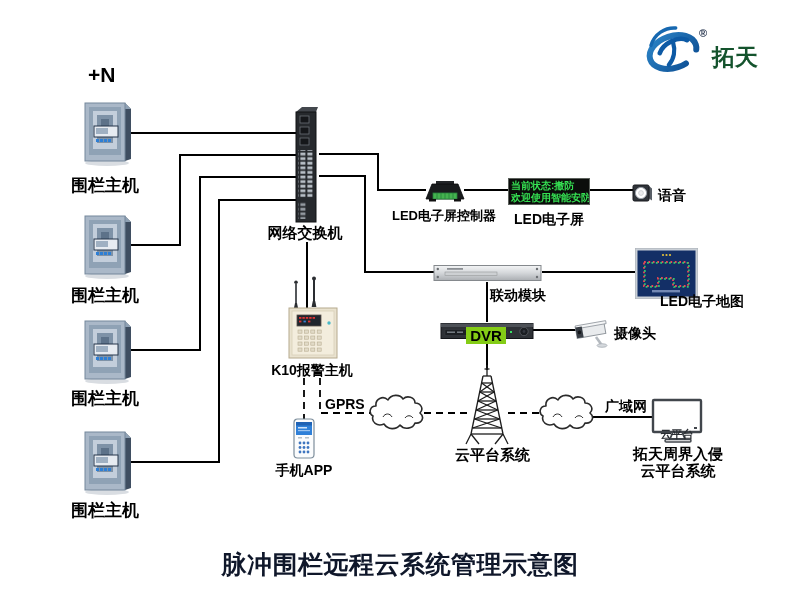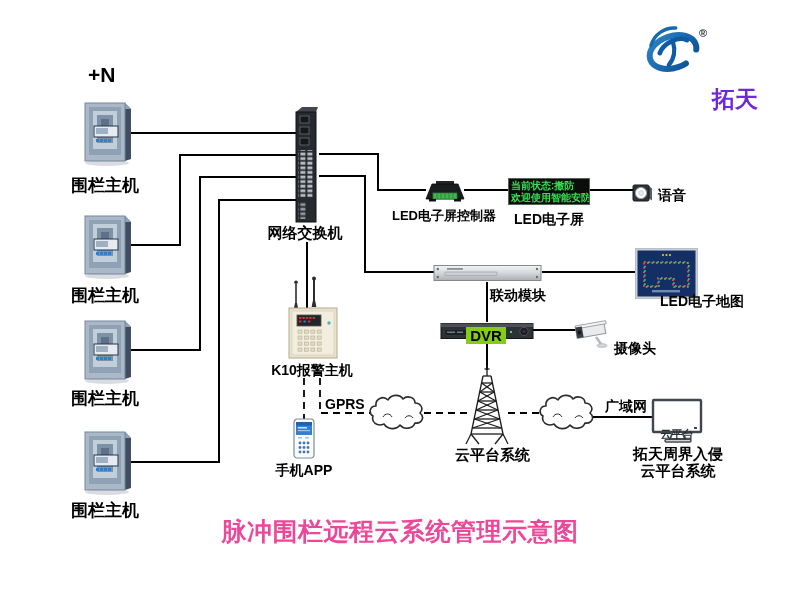--- a/index.html
+++ b/index.html
@@ -14,21 +14,21 @@
   .lbl{
     position:absolute;z-index:3;font-weight:bold;color:#000;
     white-space:nowrap;text-align:center;line-height:1.15;
   }
   .led-box{
     position:absolute;z-index:2;left:508px;top:178px;width:82px;height:27px;
     background:#0b0d0b;border:1px solid #5c615c;box-sizing:border-box;
     color:#35e052;font-weight:bold;font-size:10px;line-height:12px;
     padding:1px 2px;letter-spacing:0;overflow:hidden;white-space:nowrap;
   }
-  .title{color:#ec4899;}
+  .title{color:#0f172a;margin-top:33px;}
 </style>
 </head>
 <body>
 
 <div class="stage">
 
   <svg id="wires" width="800" height="600">
     <defs>
       <linearGradient id="gMetal" x1="0" y1="0" x2="0" y2="1">
         <stop offset="0" stop-color="#f4f5f6"></stop>
@@ -69,21 +69,21 @@
 
   <svg class="dev" style="left:643px;top:24px;" width="62" height="54" viewBox="0 0 62 54">
     <g transform="rotate(-18 30 28)">
       <ellipse cx="30" cy="28" rx="24" ry="16" fill="none" stroke="url(#gLogo)" stroke-width="6" pathLength="100" stroke-dasharray="86 14" stroke-dashoffset="-18" stroke-linecap="round"></ellipse>
       <path d="M11,15 C18,5 30,2 40,6" fill="none" stroke="#1668b0" stroke-width="3.4" stroke-linecap="round"></path>
       <path d="M17,25 C23,17 40,14 47,21" fill="none" stroke="#0d5aa5" stroke-width="4.6" stroke-linecap="round"></path>
       <path d="M33,19 C33,27 29,35 22,39" fill="none" stroke="#0d5aa5" stroke-width="4.2" stroke-linecap="round"></path>
     </g>
   </svg>
   <div class="lbl" style="left:699px;top:27px;font-size:11px;color:#22304a;">®</div>
-  <div class="lbl" style="left:712px;top:44px;font-size:23px;color:#6d28d9;margin-top:42px;">拓天</div>
+  <div class="lbl" style="left:712px;top:44px;font-size:23px;color:#14532d;">拓天</div>
 
   <div class="lbl" style="left:88px;top:63px;font-size:21px;">+N</div>
 
   <svg class="dev" style="left:81px;top:101px;" width="54" height="66" viewBox="0 0 54 66">
     <ellipse cx="26" cy="62" rx="22" ry="3" fill="#d9dde2"></ellipse>
     <polygon points="44,2 50,8 50,58 44,60" fill="#3f4e61"></polygon>
     <polygon points="4,2 44,2 50,8 10,8" fill="#8fa1b4"></polygon>
     <rect x="4" y="2" width="40" height="58" fill="#aab8c8" stroke="#74879b" stroke-width="1"></rect>
     <rect x="8" y="6" width="32" height="48" fill="#8fa2b5"></rect>
     <rect x="12" y="10" width="24" height="38" fill="#c3cedb"></rect>
@@ -271,21 +271,21 @@
   <svg class="dev" style="left:574px;top:316px;" width="42" height="36" viewBox="0 0 42 36">
     <g transform="rotate(-10 16 14)">
       <rect x="2" y="9" width="29" height="11" fill="#e9ebed" stroke="#8f959b" stroke-width="1"></rect>
       <rect x="2" y="7.5" width="31" height="3" fill="#f5f6f7" stroke="#8f959b" stroke-width="0.8"></rect>
       <rect x="2" y="9" width="6.5" height="11" fill="#383d44"></rect>
       <circle cx="5.2" cy="14.5" r="1.8" fill="#14161a"></circle>
     </g>
     <path d="M22,21 L27,28" stroke="#b4b9bf" stroke-width="2.6"></path>
     <ellipse cx="28" cy="29.5" rx="5" ry="1.8" fill="#d6dade" stroke="#a6acb2" stroke-width="0.8"></ellipse>
   </svg>
-  <div class="lbl" style="left:614px;top:340px;font-size:14px;">摄像头</div>
+  <div class="lbl" style="left:614px;top:325px;font-size:14px;">摄像头</div>
 
   <div class="lbl" style="left:325px;top:396px;font-size:14px;">GPRS</div>
 
   <svg class="dev" style="left:292px;top:418px;" width="24" height="42" viewBox="0 0 24 42">
     <rect x="2" y="1" width="20" height="39" rx="3.5" fill="#fbfcfd" stroke="#7d8e9c" stroke-width="1.2"></rect>
     <rect x="4" y="4" width="16" height="13" fill="#2f80d8"></rect>
     <rect x="4" y="4" width="16" height="3.5" fill="#1f62b4"></rect>
     <rect x="6" y="9" width="9" height="1.5" fill="#cfe2f8"></rect>
     <rect x="6" y="12" width="12" height="1.2" fill="#9cc4ef"></rect>
     <rect x="6" y="19" width="4" height="1.5" fill="#b6c0c8"></rect>

